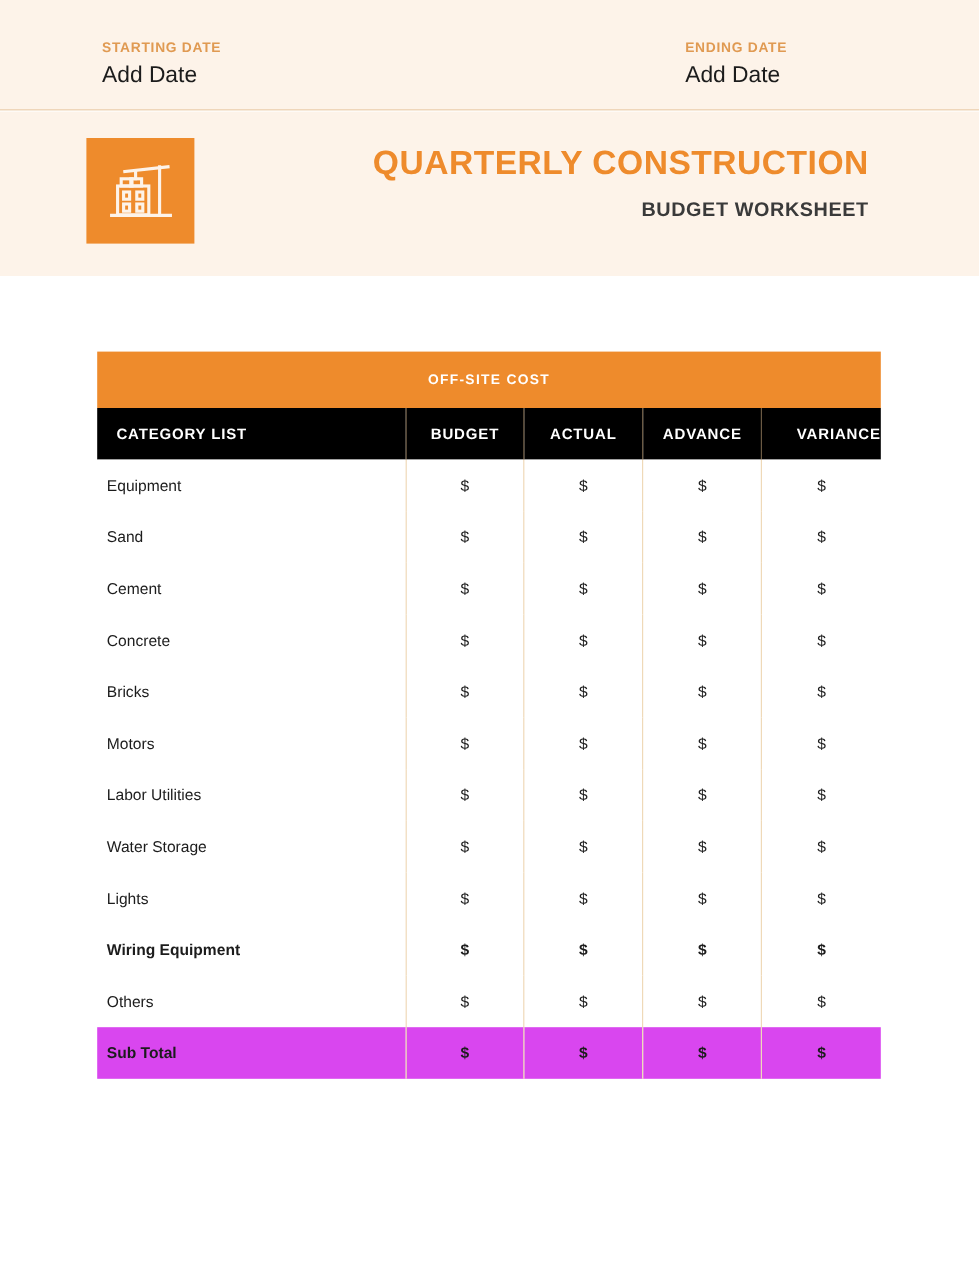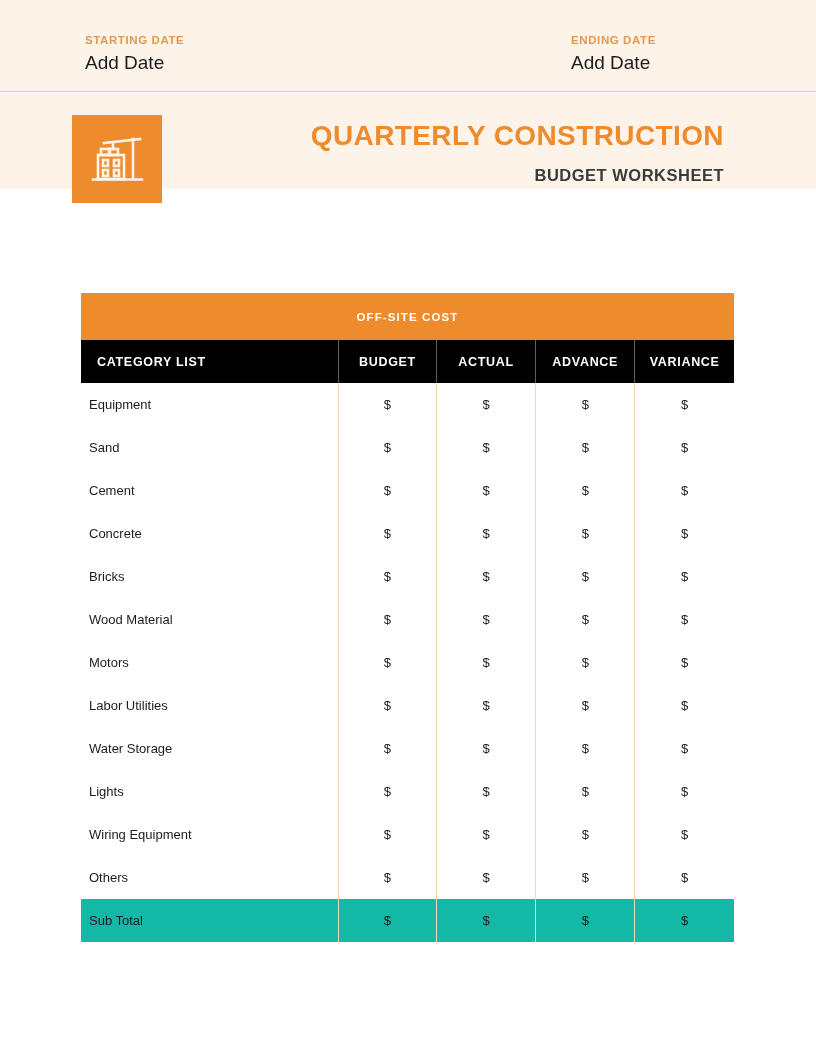--- a/index.html
+++ b/index.html
@@ -39,21 +39,21 @@
     font-size: 19px;
     color: #1c1c1c;
     line-height: 16px;
     white-space: nowrap;
   }
 
   
   .title-band {
     position: absolute;
     left: 0; top: 93px;
-    width: 816px; height: 96px;
+    width: 816px; height: 137px;
     background: #fdf3e9;
   }
 
   .logo-tile {
     position: absolute;
     left: 72px; top: 22px;
     width: 90px; height: 88px;
     background: #ee8b2c;
     display: flex;
     align-items: center;
@@ -134,30 +134,30 @@
   td.cell-category { text-align: left; padding-left: 8px; }
   td.cell-amt      { text-align: center; }
 
   
   table.budget tbody td.cell-amt,
   table.budget tbody td.cell-category {
     border-right: 1px solid #efd9b8;
   }
   table.budget tbody td.cell-amt.last { border-right: none; }
 
-  table.budget tbody tr.bold-row td { font-weight: normal; }
-
-  table.budget tbody tr.subtotal-row td { background: #14b8a6; }
+  table.budget tbody tr.bold-row td { font-weight: bold; }
+
+  table.budget tbody tr.subtotal-row td { background: #d946ef; }
 
   
   table.budget thead th.col-amt,
   table.budget thead th.col-category {
     border-right: 1px solid #6b5a44;
   }
-  table.budget thead th.col-amt.last { border-right: none; }
+  table.budget thead th.col-amt.last { border-right: none; text-align: right; }
 </style>
 </head>
 <body>
 
 <div class="page">
 
   <div class="dates-band">
     <div class="date-block start">
       <div class="date-label">STARTING DATE</div>
       <div class="date-value">Add Date</div>
@@ -252,27 +252,20 @@
 
 
         <tr>
           <td class="cell-category">Bricks</td>
           <td class="cell-amt">$</td>
           <td class="cell-amt">$</td>
           <td class="cell-amt">$</td>
           <td class="cell-amt last">$</td>
         </tr>
 
-        <tr>
-          <td class="cell-category">Wood Material</td>
-          <td class="cell-amt">$</td>
-          <td class="cell-amt">$</td>
-          <td class="cell-amt">$</td>
-          <td class="cell-amt last">$</td>
-        </tr>
 
         <tr>
           <td class="cell-category">Motors</td>
           <td class="cell-amt">$</td>
           <td class="cell-amt">$</td>
           <td class="cell-amt">$</td>
           <td class="cell-amt last">$</td>
         </tr>
 
         <tr>

